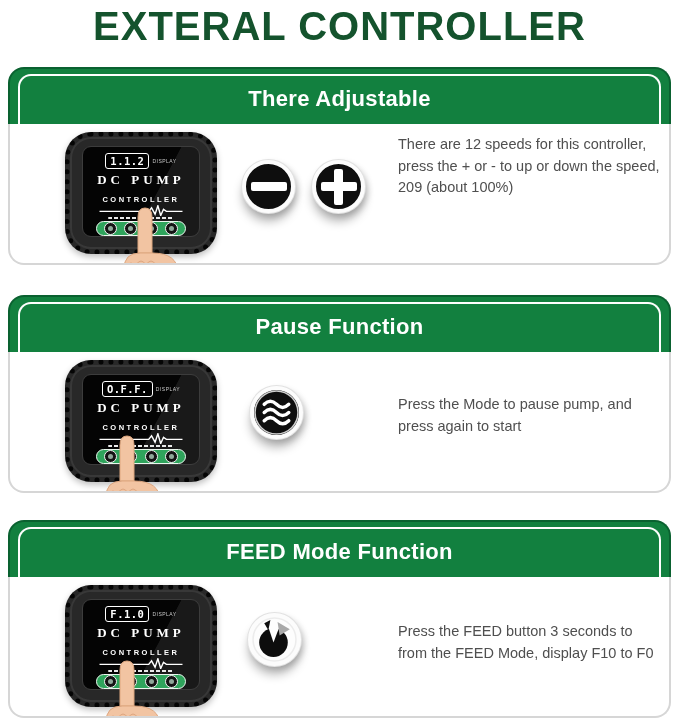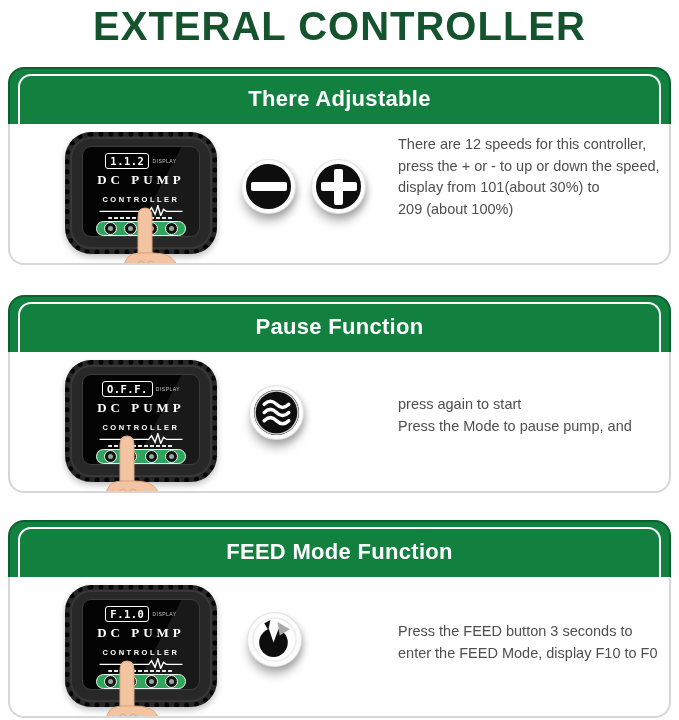--- a/index.html
+++ b/index.html
@@ -129,21 +129,20 @@
       <div class="circle-btn" style="left:302px; top:36px;">
         <span class="glyph-plus">
             <span class="h"></span>
             <span class="v"></span>
           </span>
       </div>
 
       <div class="desc">
         <div>There are 12 speeds for this controller,</div>
         <div>press the + or - to up or down the speed,</div>
-        <div>display from 101(about 30%) to</div>
         <div>209 (about 100%)</div>
       </div>
     </div>
   </section>
 
   <section class="card s2">
     <div class="card-header">
       <div class="header-outline"></div>
       <div class="hdr-text">Pause Function</div>
     </div>
@@ -186,22 +185,22 @@
       <div class="circle-btn" style="left:240px; top:34px;">
         <svg width="45" height="45" viewBox="0 0 44 44">
           <circle cx="22" cy="22" r="21" fill="#0e0e0e" stroke="#cfcfcf" stroke-width="1.5"></circle>
           <path d="M10 14 q6 -6 12 0 t12 0" fill="none" stroke="#fff" stroke-width="3.4" stroke-linecap="round"></path>
           <path d="M10 22 q6 -6 12 0 t12 0" fill="none" stroke="#fff" stroke-width="3.4" stroke-linecap="round"></path>
           <path d="M10 30 q6 -6 12 0 t12 0" fill="none" stroke="#fff" stroke-width="3.4" stroke-linecap="round"></path>
         </svg>
       </div>
 
       <div class="desc">
+        <div>Press the Mode to pause pump, and</div>
         <div>press again to start</div>
-        <div>Press the Mode to pause pump, and</div>
       </div>
     </div>
   </section>
 
   <section class="card s3">
     <div class="card-header">
       <div class="header-outline"></div>
       <div class="hdr-text">FEED Mode Function</div>
     </div>
     <div class="card-body">
@@ -245,18 +244,18 @@
           <circle cx="22" cy="22" r="21" fill="#fdfdfd" stroke="#ececec" stroke-width="1.5"></circle>
           <circle cx="21" cy="25" r="14" fill="#0d0d0d"></circle>
           <polygon points="21,25 14,4 29,4" fill="#fdfdfd"></polygon>
           <polygon points="25,5 37,12 27,18" fill="#a9a9a9"></polygon>
           <polygon points="12,6 18,3 16,13" fill="#0d0d0d"></polygon>
         </svg>
       </div>
 
       <div class="desc">
         <div>Press the FEED button 3 seconds to</div>
-        <div>enter the FEED Mode, display F10 to F0</div>
+        <div>from the FEED Mode, display F10 to F0</div>
       </div>
     </div>
   </section>
 
 </div>
 
 </body></html>

